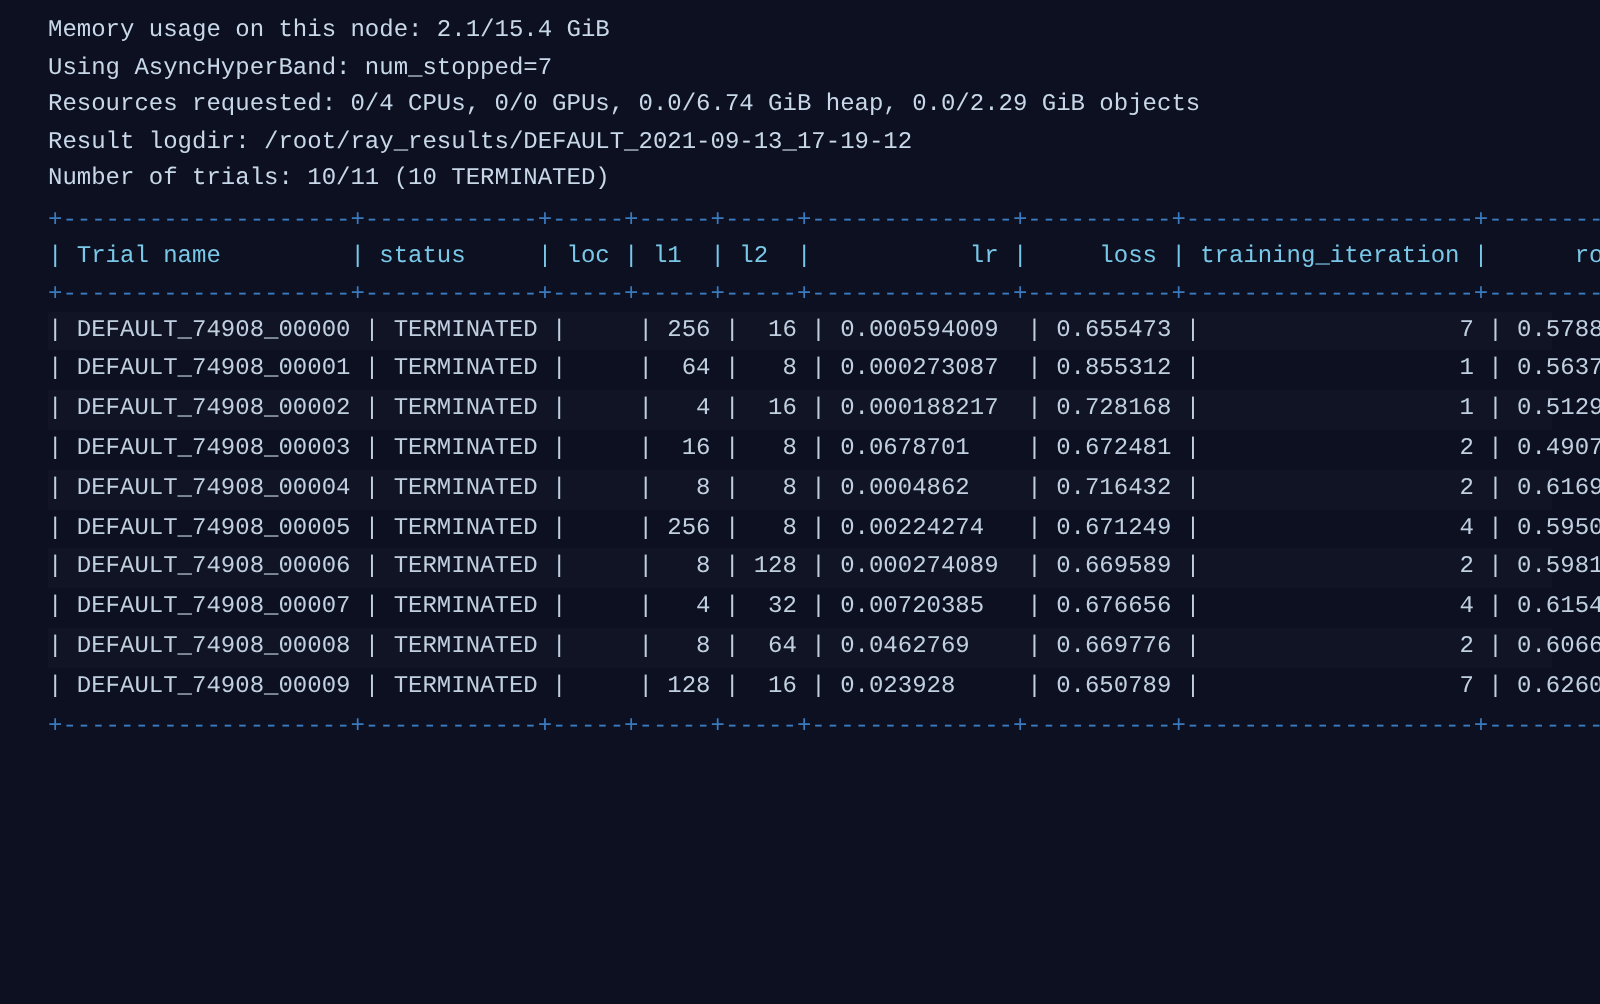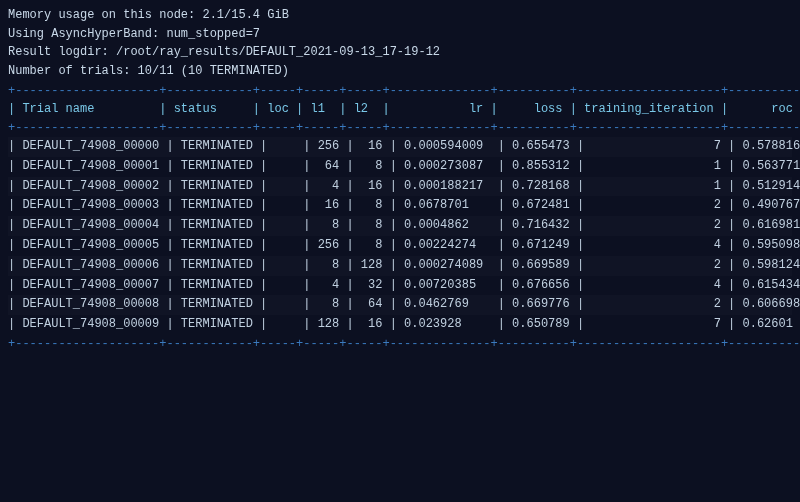--- a/index.html
+++ b/index.html
@@ -6,21 +6,21 @@
     body {
       background-color: #0c1021;
       color: #d0d8e8;
       font-family: 'Courier New', Courier, monospace;
       font-size: 12px;
       width: 800px;
       height: 502px;
       overflow: hidden;
     }
     .terminal {
-      padding: 6px 8px;
+      padding: 6px 24px;
       width: 800px;
       height: 502px;
       overflow: hidden;
     }
     .info-line {
       color: #c8d8e8;
       line-height: 1.55;
       white-space: pre;
     }
     .table-container {
@@ -44,20 +44,21 @@
     .table-row-data:nth-child(odd) {
       background-color: rgba(255,255,255,0.02);
     }
   </style>
 </head>
 <body>
 
 <div class="terminal">
   <div class="info-line">Memory usage on this node: 2.1/15.4 GiB</div>
   <div class="info-line">Using AsyncHyperBand: num_stopped=7</div>
+  <div class="info-line">Resources requested: 0/4 CPUs, 0/0 GPUs, 0.0/6.74 GiB heap, 0.0/2.29 GiB objects</div>
   <div class="info-line">Result logdir: /root/ray_results/DEFAULT_2021-09-13_17-19-12</div>
   <div class="info-line">Number of trials: 10/11 (10 TERMINATED)</div>
 
   <div class="table-container">
     <div class="table-divider">+--------------------+------------+-----+-----+-----+--------------+----------+--------------------+----------+</div>
     <div class="table-header">| Trial name         | status     | loc | l1  | l2  |           lr |     loss | training_iteration |      roc |</div>
     <div class="table-divider">+--------------------+------------+-----+-----+-----+--------------+----------+--------------------+----------+</div>
     <div class="table-rows">
         <div class="table-row-data">| DEFAULT_74908_00000 | TERMINATED |     | 256 |  16 | 0.000594009  | 0.655473 |                  7 | 0.578816 |</div>
         <div class="table-row-data">| DEFAULT_74908_00001 | TERMINATED |     |  64 |   8 | 0.000273087  | 0.855312 |                  1 | 0.563771 |</div>

